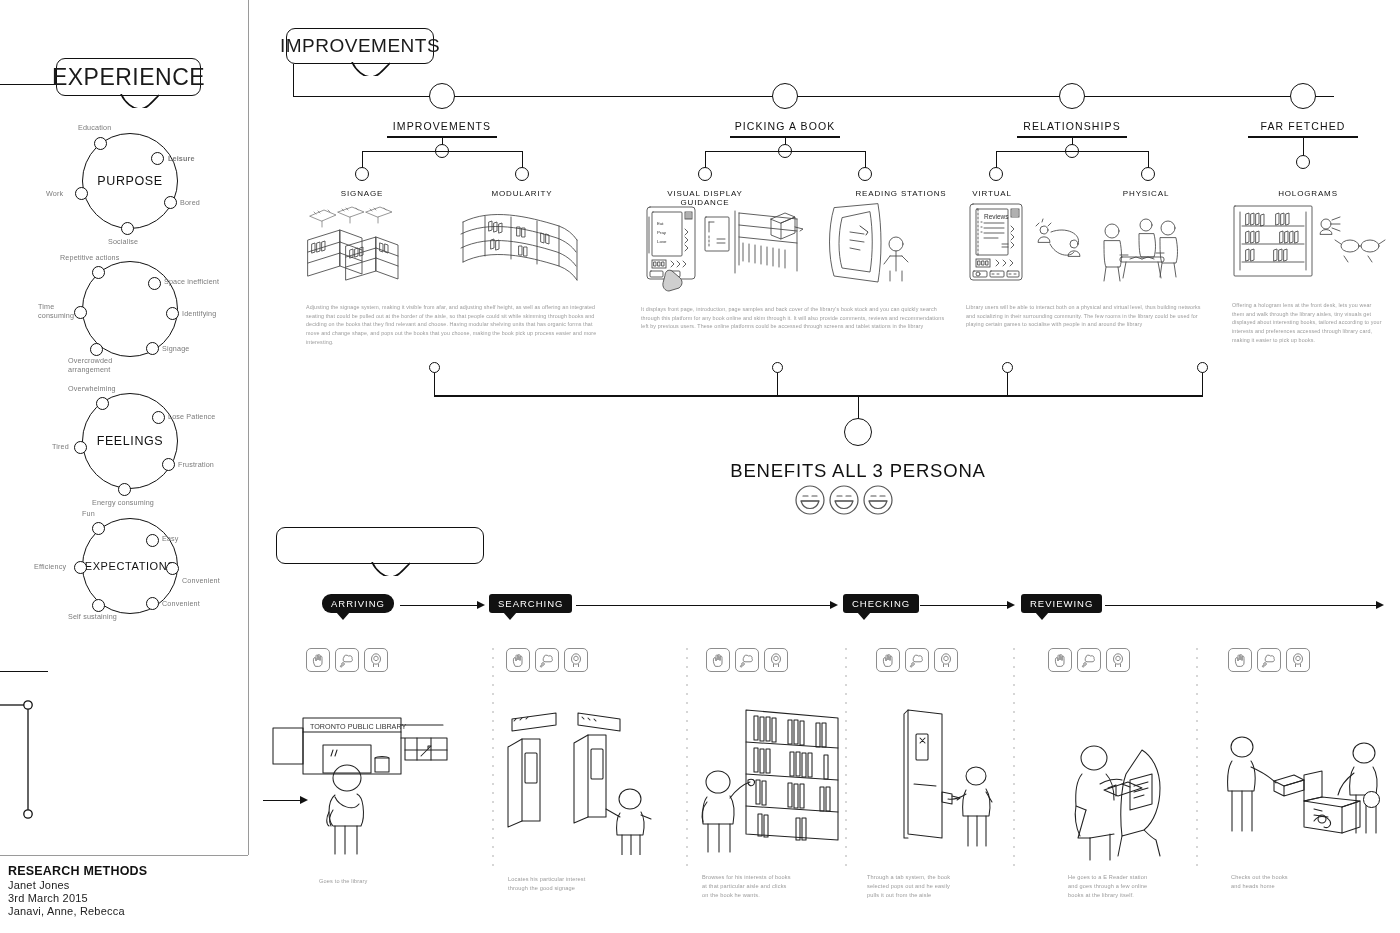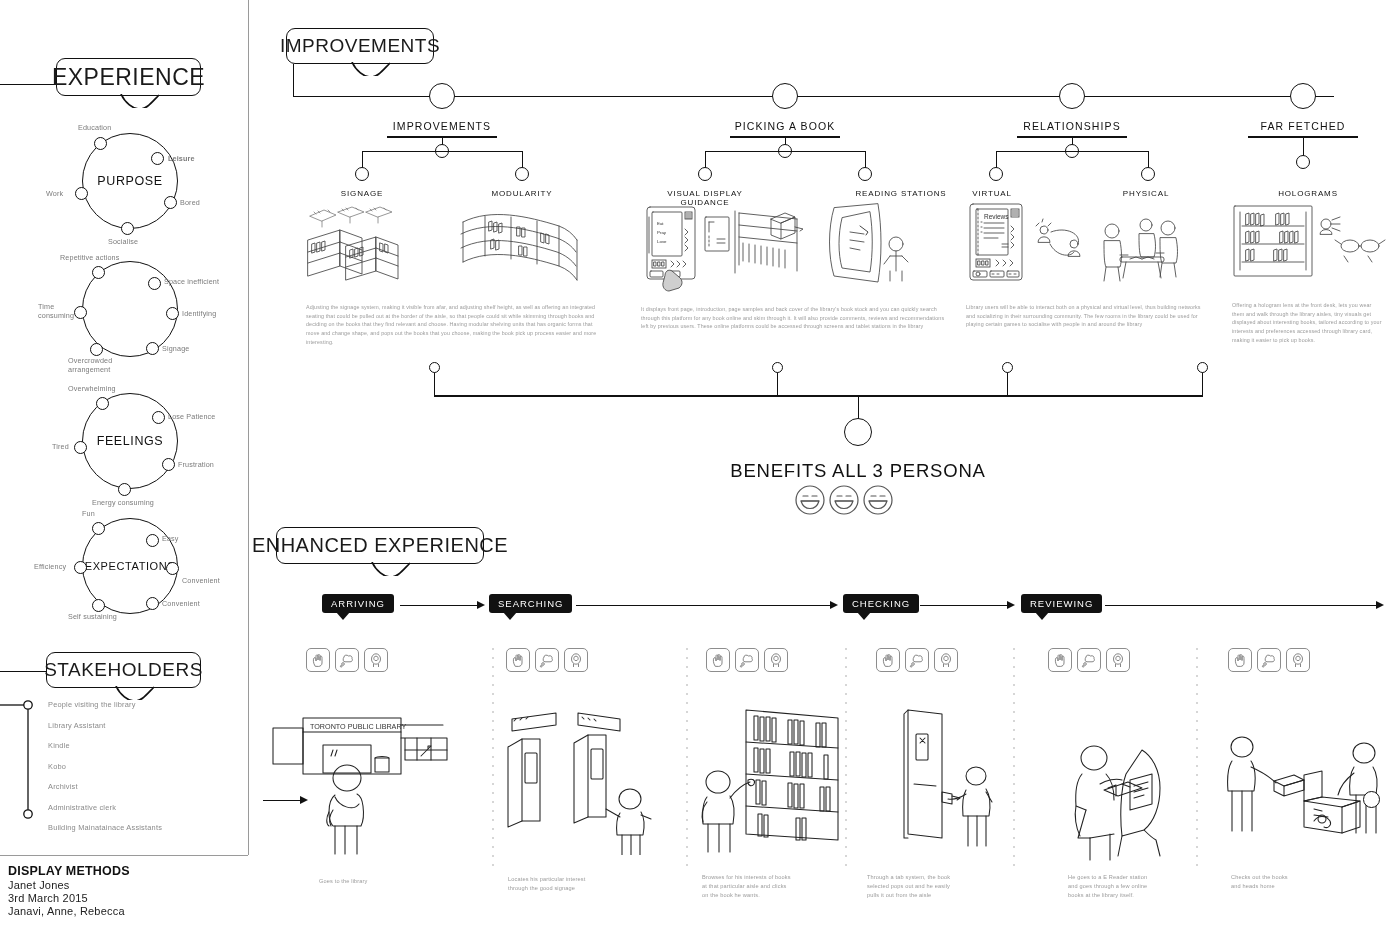--- a/index.html
+++ b/index.html
@@ -186,49 +186,32 @@
       <div class="dot" style="left:44px;top:51px;"></div>
       <div class="wl" style="left:52px;top:-1px;">Fun</div>
       <div class="wl" style="left:132px;top:24px;">Easy</div>
       <div class="wl" style="left:152px;top:66px;text-align:right;">Convenient</div>
       <div class="wl" style="left:132px;top:89px;">Convenient</div>
       <div class="wl" style="left:38px;top:102px;">Self sustaining</div>
       <div class="wl" style="left:4px;top:52px;">Efficiency</div>
     </div>
 
     <div class="hline" style="left:0;top:671px;width:48px;"></div>
-    <div class="bubble" style="left:46px;top:652px;width:155px;height:36px;font-size:19px;">
-      <span>STAKEHOLDERS</span>
-      <span class="tail">
-        <svg width="44" height="16" viewBox="0 0 44 16">
-            <path d="M2 0 C6 9, 14 15, 21 15 C28 15, 33 8, 40 1" fill="none" stroke="#111" stroke-width="1.7"></path>
-          </svg>
-      </span>
-    </div>
 
     <svg class="stake-rail" viewBox="0 0 92 125">
       <line x1="0" y1="8" x2="28" y2="8" stroke="#111" stroke-width="1.3"></line>
       <line x1="28" y1="8" x2="28" y2="117" stroke="#111" stroke-width="1.3"></line>
       <circle cx="28" cy="8" r="4.2" fill="#fff" stroke="#111" stroke-width="1.3"></circle>
       <circle cx="28" cy="117" r="4.2" fill="#fff" stroke="#111" stroke-width="1.3"></circle>
     </svg>
 
-    <div class="stake-list">
-      <div class="si">People visiting the library</div>
-      <div class="si">Library Assistant</div>
-      <div class="si">Kindle</div>
-      <div class="si">Kobo</div>
-      <div class="si">Archivist</div>
-      <div class="si">Administrative clerk</div>
-      <div class="si">Building Mainatainace Assistants</div>
-    </div>
 
     <div class="footer-divider"></div>
     <div class="footer">
-      <div class="ft-title">DISPLAY METHODS</div>
+      <div class="ft-title">RESEARCH METHODS</div>
       <div class="ft-line">Janet Jones</div>
       <div class="ft-line">3rd March 2015</div>
       <div class="ft-line">Janavi, Anne, Rebecca</div>
     </div>
   </div>
   <div class="col-divider"></div>
 
   <div class="abs" style="left:0;top:0;width:1400px;height:520px;">
 
     <div class="bubble" style="left:286px;top:28px;width:148px;height:36px;font-size:19px;">
@@ -484,29 +467,28 @@
       <circle cx="17" cy="17" r="14" fill="none" stroke="#555" stroke-width="1.2"></circle>
       <path d="M10 13 l5 0 M19 13 l5 0" stroke="#555" stroke-width="1.2" fill="none" stroke-linecap="round"></path>
       <path d="M8 18 C11 28, 23 28, 26 18 z" fill="none" stroke="#555" stroke-width="1.2"></path>
       <path d="M8 18 l18 0" stroke="#555" stroke-width="1.2"></path>
     </svg>
   </div>
 
   <div class="abs" style="left:0;top:0;width:1400px;height:933px;">
 
     <div class="bubble" style="left:276px;top:527px;width:208px;height:37px;font-size:20px;">
-      <span>ENHANCED EXPERIENCE</span>
       <span class="tail">
         <svg width="44" height="16" viewBox="0 0 44 16">
             <path d="M2 0 C6 9, 14 15, 21 15 C28 15, 33 8, 40 1" fill="none" stroke="#111" stroke-width="1.7"></path>
           </svg>
       </span>
     </div>
 
-    <div class="phase" style="left:322px;top:594px;">
+    <div class="phase" style="left:322px;top:594px;border-radius:9px;">
       <span>ARRIVING</span>
       <i class="ptail"></i>
     </div>
     <div class="arrow-line" style="left:400px;top:605px;width:78px;"></div>
     <div class="arrow-head" style="left:477px;top:601px;"></div>
 
     <div class="phase" style="left:489px;top:594px;">
       <span>SEARCHING</span>
       <i class="ptail"></i>
     </div>

